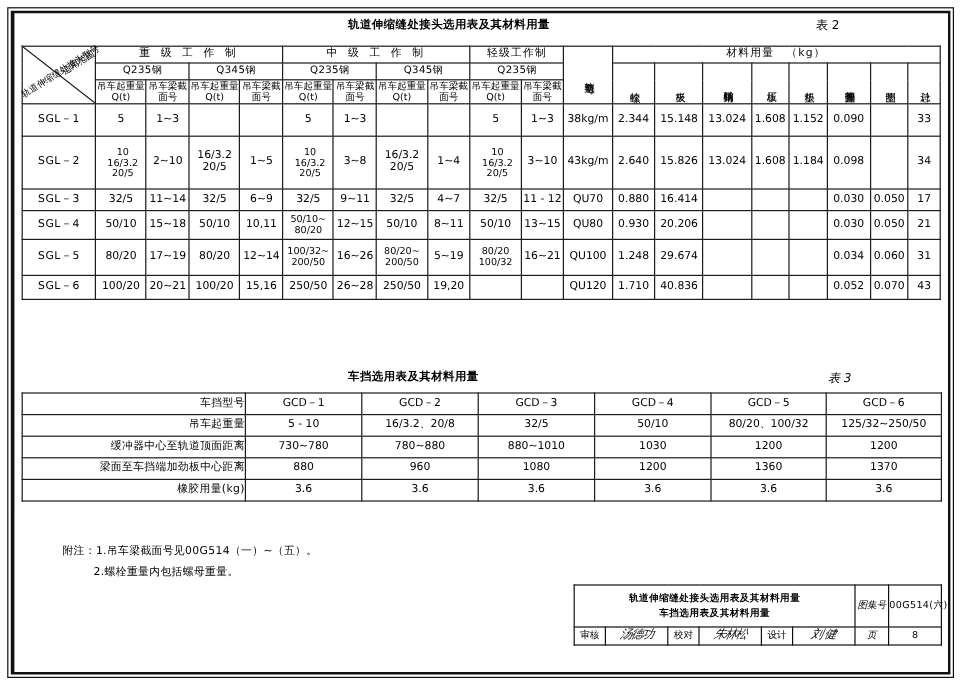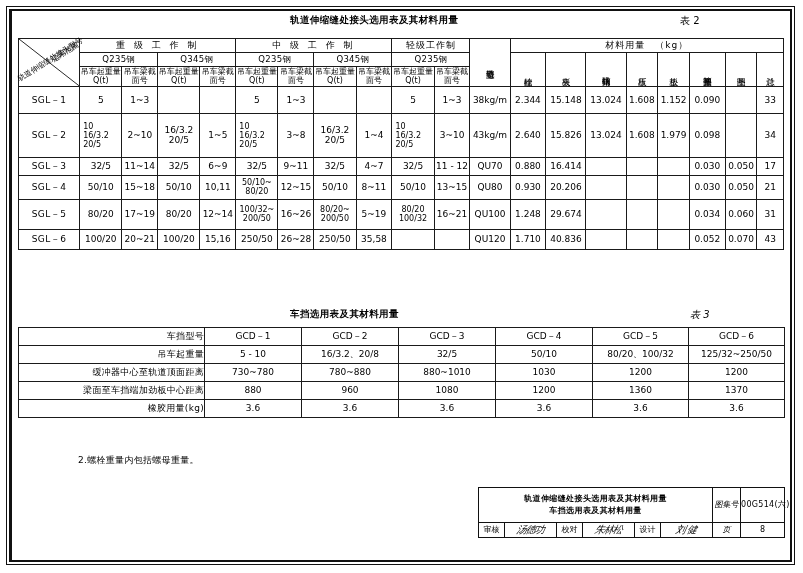--- a/index.html
+++ b/index.html
@@ -24,21 +24,21 @@
   .t2-title{position:absolute;left:290px;top:14px;font-size:9.5px;letter-spacing:.4px;white-space:nowrap;font-weight:bold;}
   .t2-num{position:absolute;left:680px;top:14px;font-size:10px;white-space:nowrap;}
 
   #table2{position:absolute;left:18px;top:38px;width:766px;}
   #table2 td{height:13px;}
   #table2 .hdr{font-size:8.5px;letter-spacing:.3px;margin-top:20px;}
   #table2 .hdr-big{font-size:9px;letter-spacing:3px;}
   #table2 .hdr-mid{font-size:9px;letter-spacing:1px;}
   #table2 .model{font-size:9px;letter-spacing:.5px;}
   #table2 .num{font-size:9px;}
-  #table2 .small-lines{font-size:8px;line-height:1.15;text-align:left;padding-left:3px;}
+  #table2 .small-lines{font-size:8px;line-height:1.15;text-align:center;padding-left:3px;}
   #table2 .vert{
     writing-mode:vertical-rl;text-orientation:upright;
     font-size:8.5px;letter-spacing:.5px;margin:0 auto;display:inline-block;
   }
   #table2 .two-line{font-size:8px;line-height:1.18;}
   .corner{position:relative;padding:0;height:100%;}
   .corner .diag{position:absolute;left:0;top:0;width:100%;height:100%;}
   .corner .lbl-a{position:absolute;right:3px;top:2px;font-size:7.5px;transform:rotate(-32deg);transform-origin:100% 0;white-space:nowrap;}
   .corner .lbl-b{position:absolute;left:2px;bottom:2px;font-size:7.5px;transform:rotate(-32deg);transform-origin:0 100%;white-space:nowrap;}
 
@@ -196,21 +196,21 @@
             <div>10</div>
             <div>16/3.2</div>
             <div>20/5</div>
           </td>
         <td class="num">3~10</td>
         <td class="num">43kg/m</td>
         <td class="num">2.640</td>
         <td class="num">15.826</td>
         <td class="num">13.024</td>
         <td class="num">1.608</td>
-        <td class="num">1.979</td>
+        <td class="num">1.184</td>
         <td class="num">0.098</td>
         <td class="num"></td>
         <td class="num">34</td>
       </tr>
 
       <tr style="height:18px">
         <td class="model">SGL－3</td>
         <td class="num ml">32/5</td>
         <td class="num">11~14</td>
         <td class="num ml">32/5</td>
@@ -292,21 +292,21 @@
 
       <tr style="height:20px">
         <td class="model">SGL－6</td>
         <td class="num ml">100/20</td>
         <td class="num">20~21</td>
         <td class="num ml">100/20</td>
         <td class="num">15,16</td>
         <td class="num ml">250/50</td>
         <td class="num">26~28</td>
         <td class="num ml">250/50</td>
-        <td class="num">35,58</td>
+        <td class="num">19,20</td>
         <td class="num ml"></td>
         <td class="num"></td>
         <td class="num">QU120</td>
         <td class="num">1.710</td>
         <td class="num">40.836</td>
         <td class="num"></td>
         <td class="num"></td>
         <td class="num"></td>
         <td class="num">0.052</td>
         <td class="num">0.070</td>
@@ -371,20 +371,21 @@
         <td>3.6</td>
         <td>3.6</td>
         <td>3.6</td>
         <td>3.6</td>
         <td>3.6</td>
       </tr>
     </tbody>
   </table>
 
   <div class="notes">
+    <div>附注：1.吊车梁截面号见00G514（一）~（五）。</div>
     <div class="n2">2.螺栓重量内包括螺母重量。</div>
   </div>
 
   <table id="titleblock">
     <colgroup>
       <col style="width:26px">
         <col style="width:52px">
         <col style="width:26px">
         <col style="width:52px">
         <col style="width:26px">

